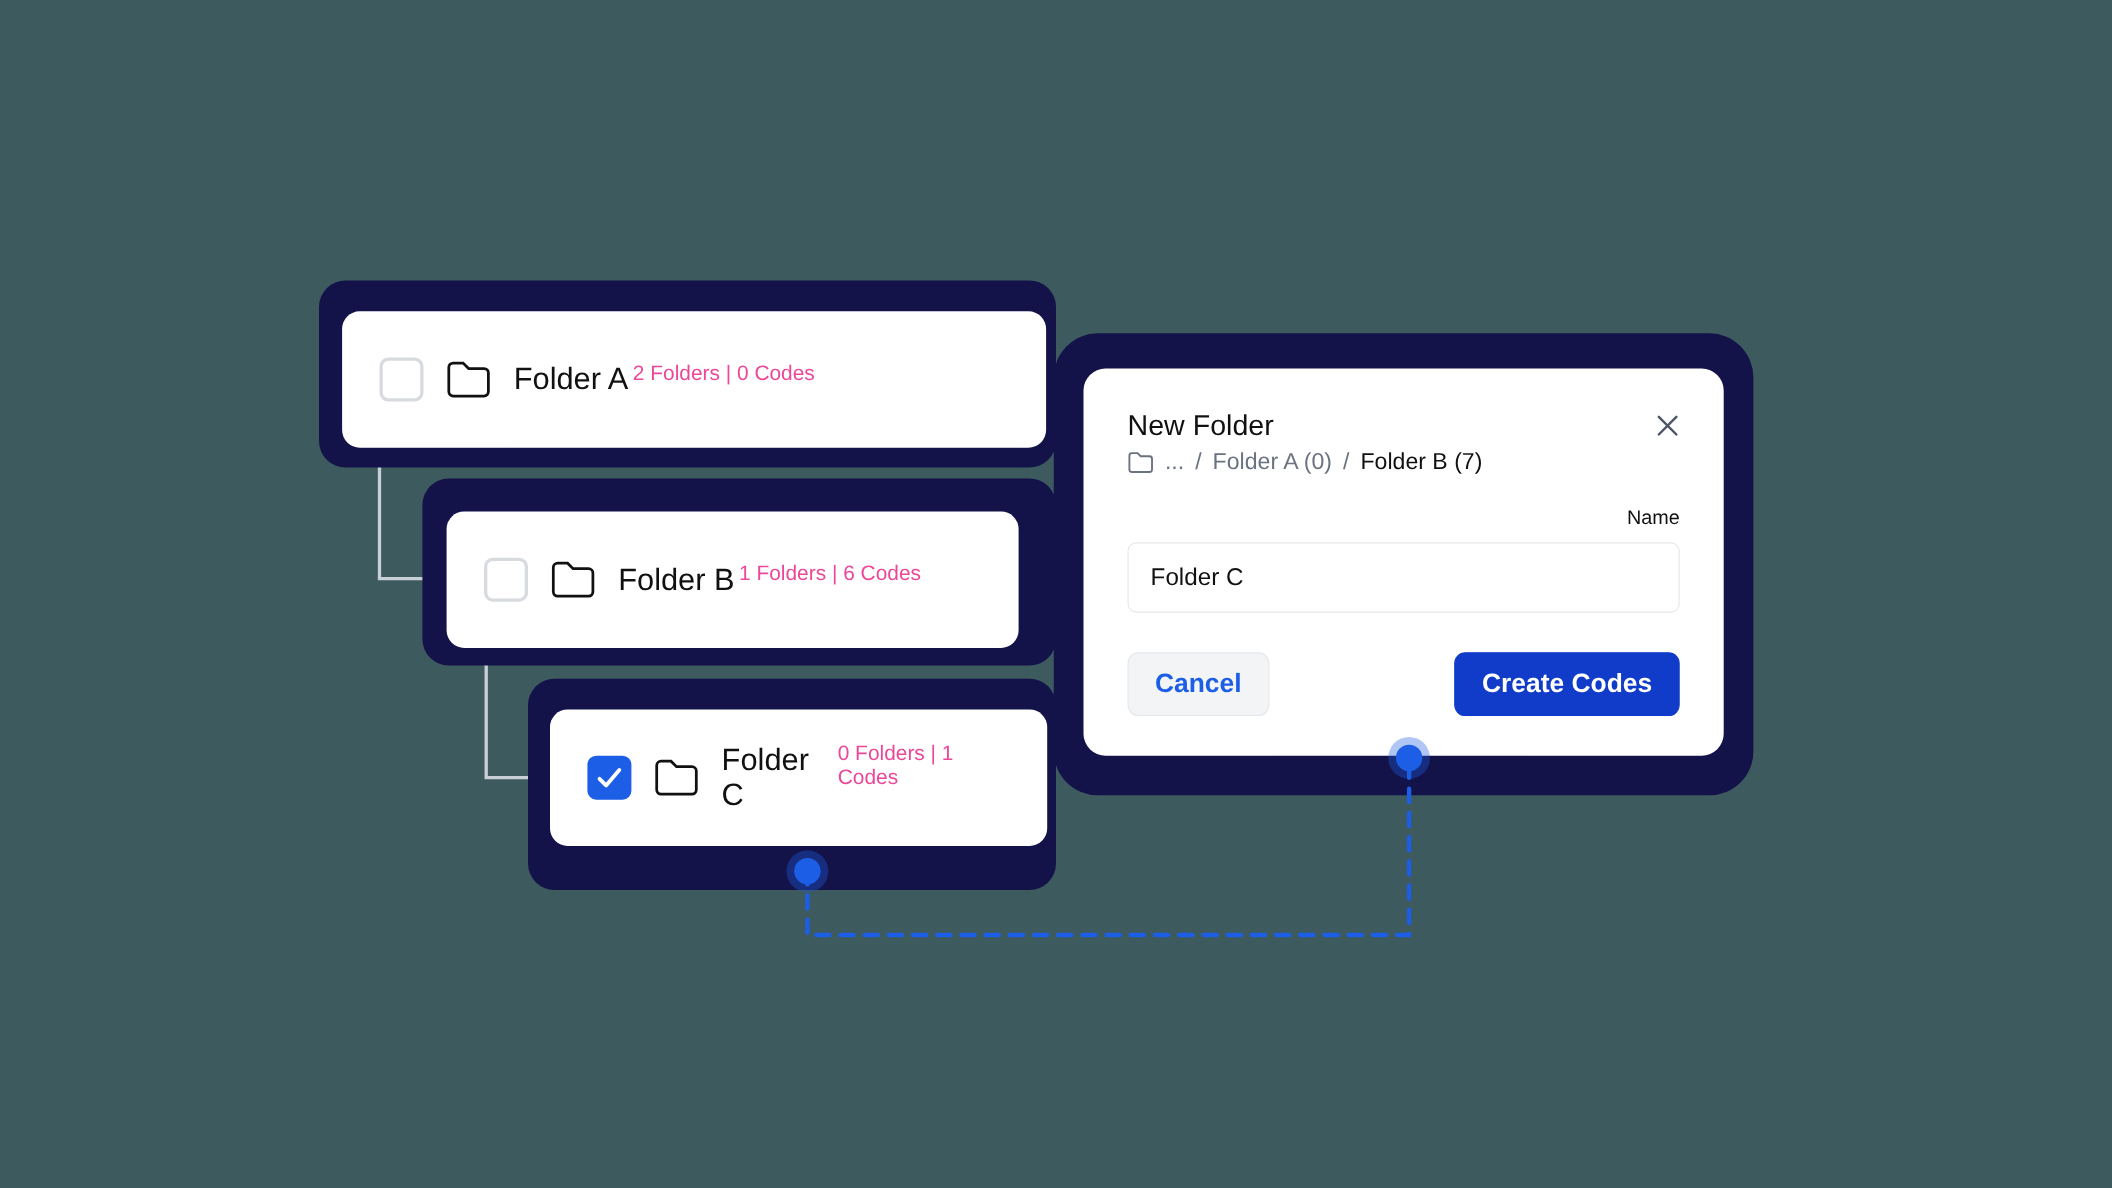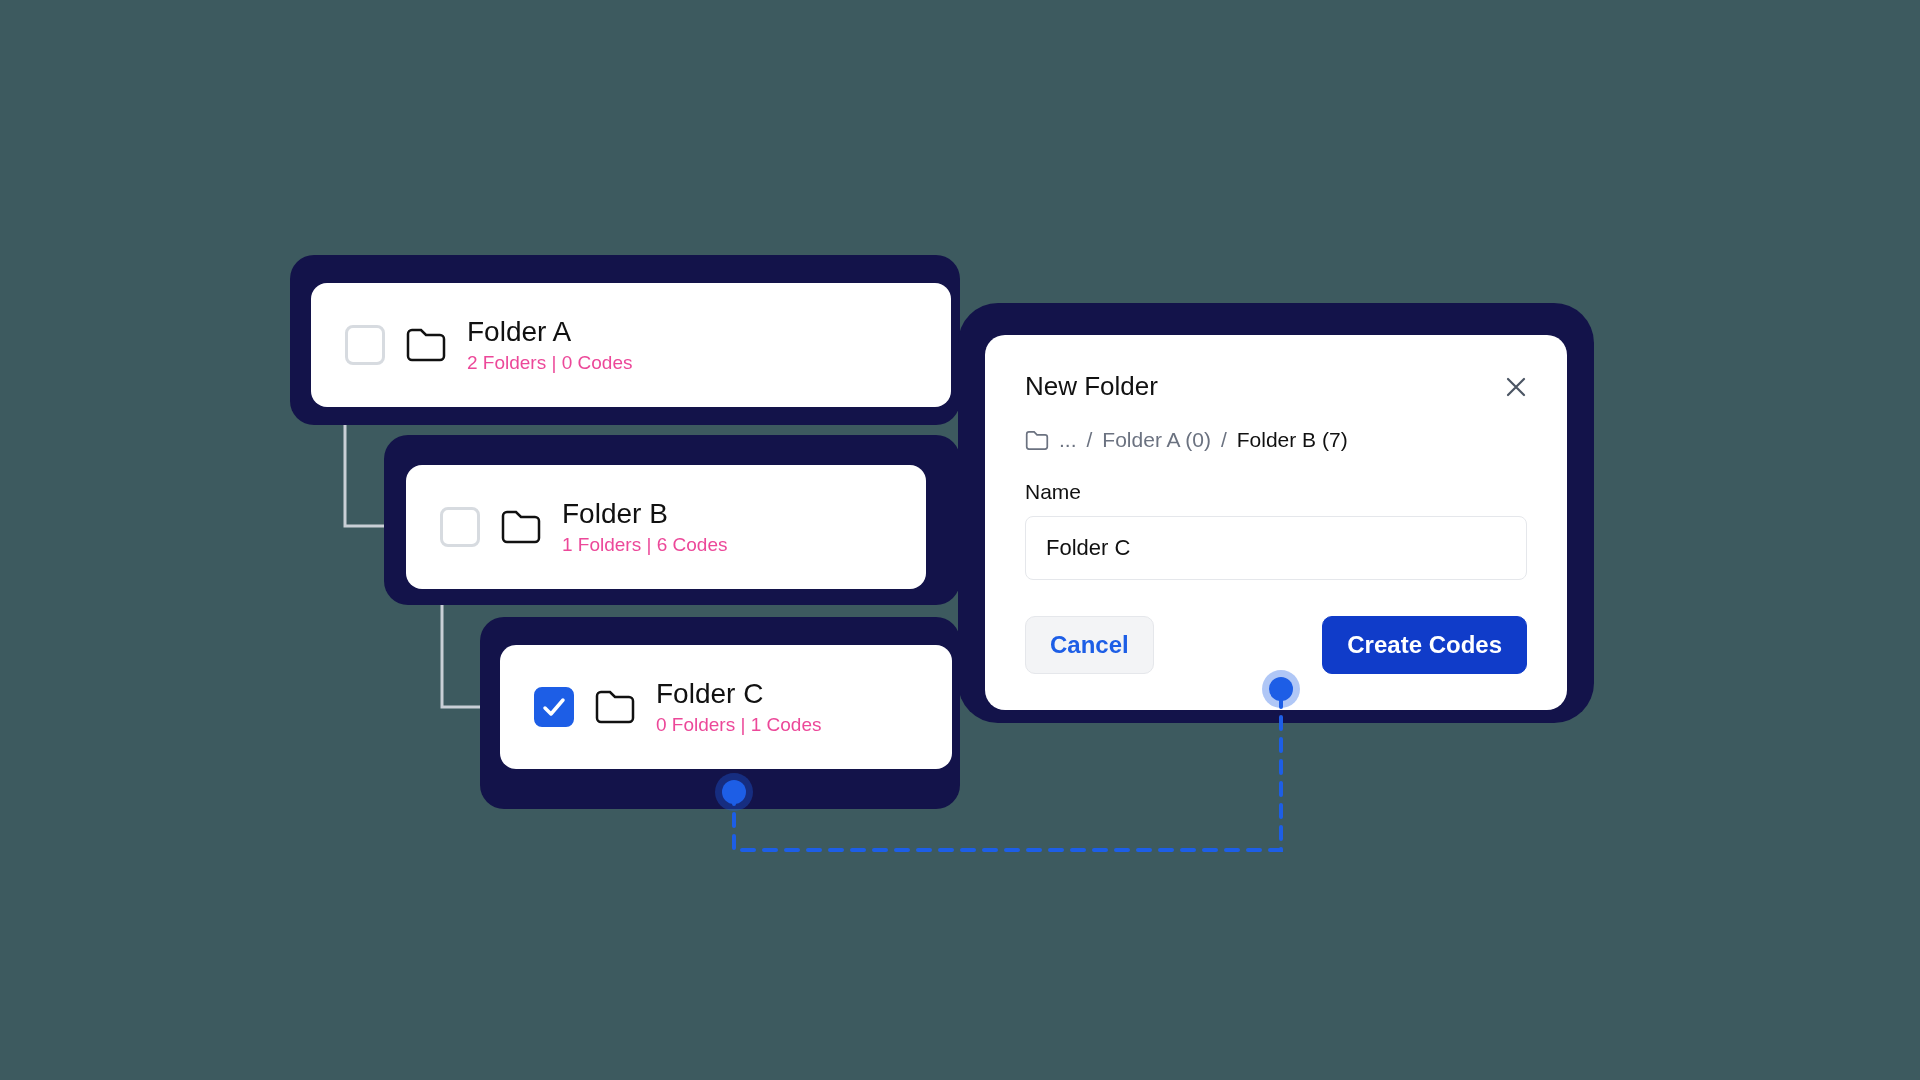--- a/index.html
+++ b/index.html
@@ -47,21 +47,21 @@
     display: flex;
     align-items: center;
     justify-content: center;
     flex-shrink: 0;
   }
   .checkbox.checked {
     background: #1d5ee6;
     border-color: #1d5ee6;
   }
   .folder-svg { flex-shrink: 0; }
-  .card-text { display: flex; flex-direction: column; gap: 4px; }
+  .card-text { display: flex; flex-direction: row; gap: 4px; }
   .card-title {
     font-size: 28px;
     font-weight: 500;
     color: #111;
   }
   .card-sub {
     font-size: 19px;
     color: #ec4899;
   }
 
@@ -74,34 +74,34 @@
   .dialog {
     position: absolute;
     background: #ffffff;
     border-radius: 20px;
     padding: 36px 40px;
   }
   .dialog-head {
     display: flex;
     justify-content: space-between;
     align-items: center;
-    margin-bottom: 26px;
+    margin-bottom: 6px;
   }
   .dialog-title { font-size: 26px; color: #111; font-weight: 500; }
   .close-x { width: 22px; height: 22px; cursor: pointer; }
   .breadcrumb {
     display: flex;
     align-items: center;
     gap: 10px;
     font-size: 21px;
     color: #6b7280;
     margin-bottom: 28px;
   }
   .breadcrumb .curr { color: #111; }
-  .field-label { font-size: 21px; color: #111; margin-bottom: 12px; }
+  .field-label { font-size: 18px; color: #111; margin-bottom: 12px; text-align: right; }
   .text-input {
     width: 100%;
     border: 1px solid #e5e7eb;
     border-radius: 8px;
     padding: 18px 20px;
     font-size: 22px;
     color: #111;
     outline: none;
     margin-bottom: 36px;
     font-family: inherit;

